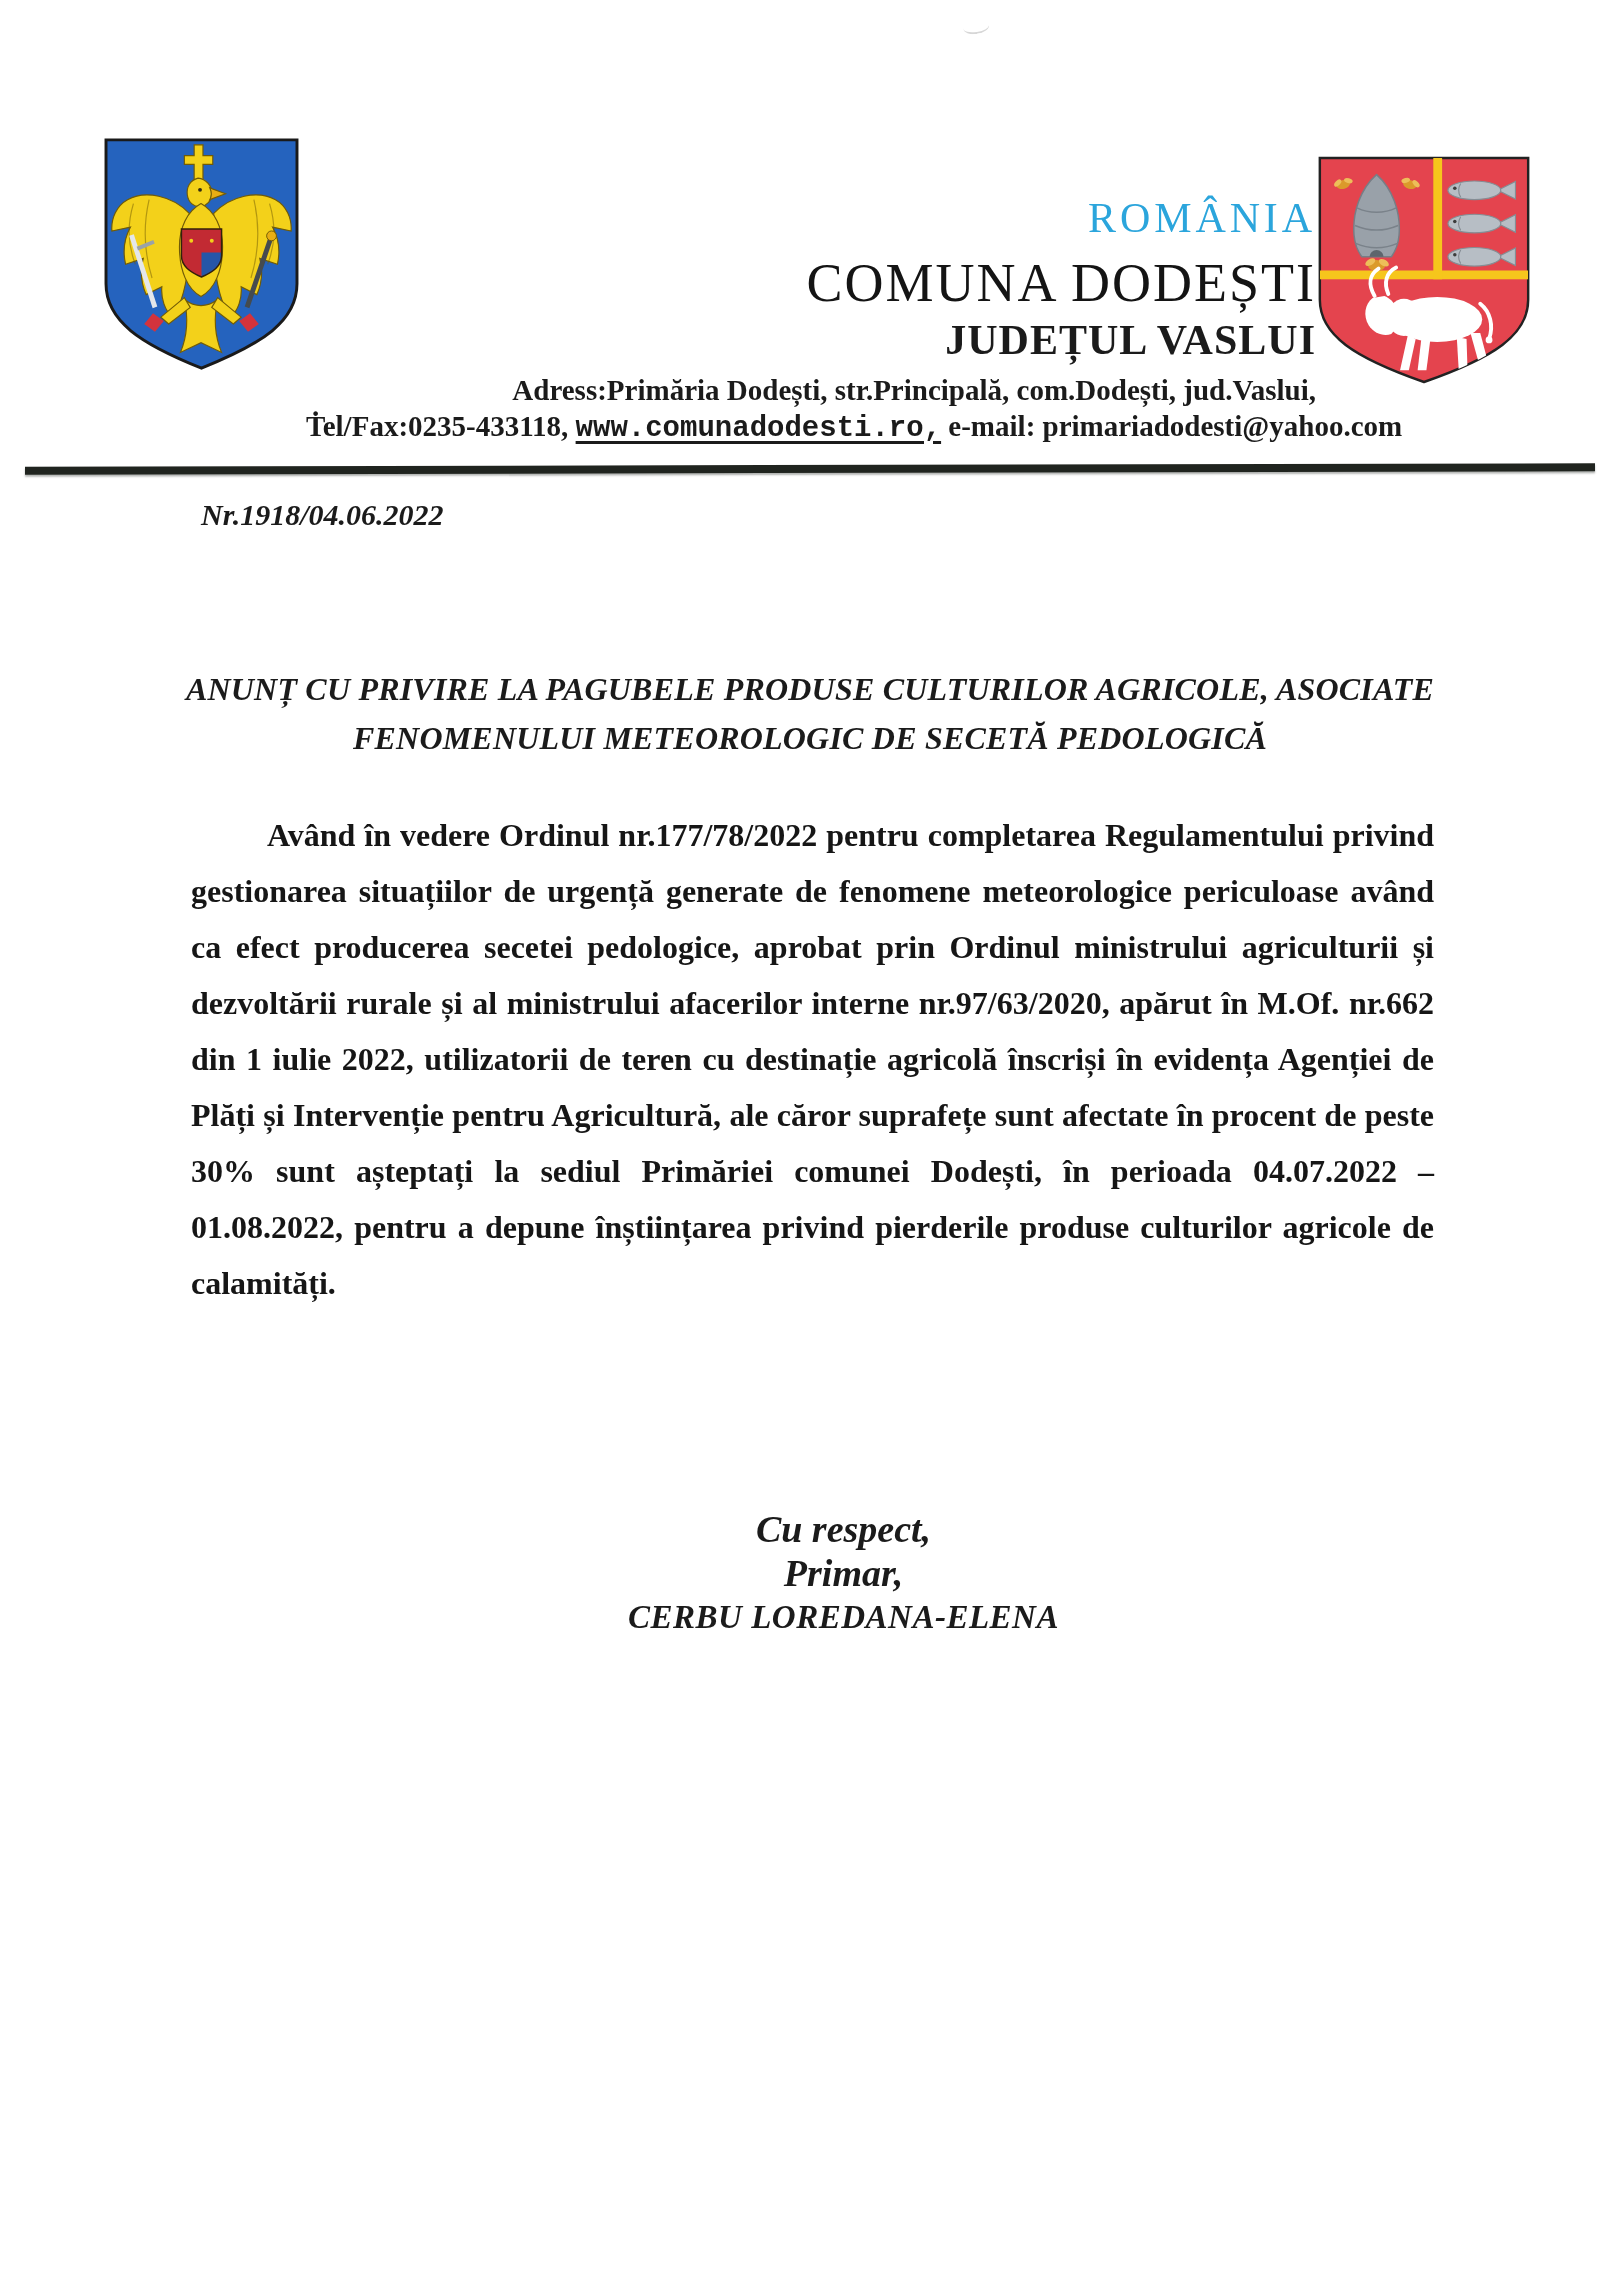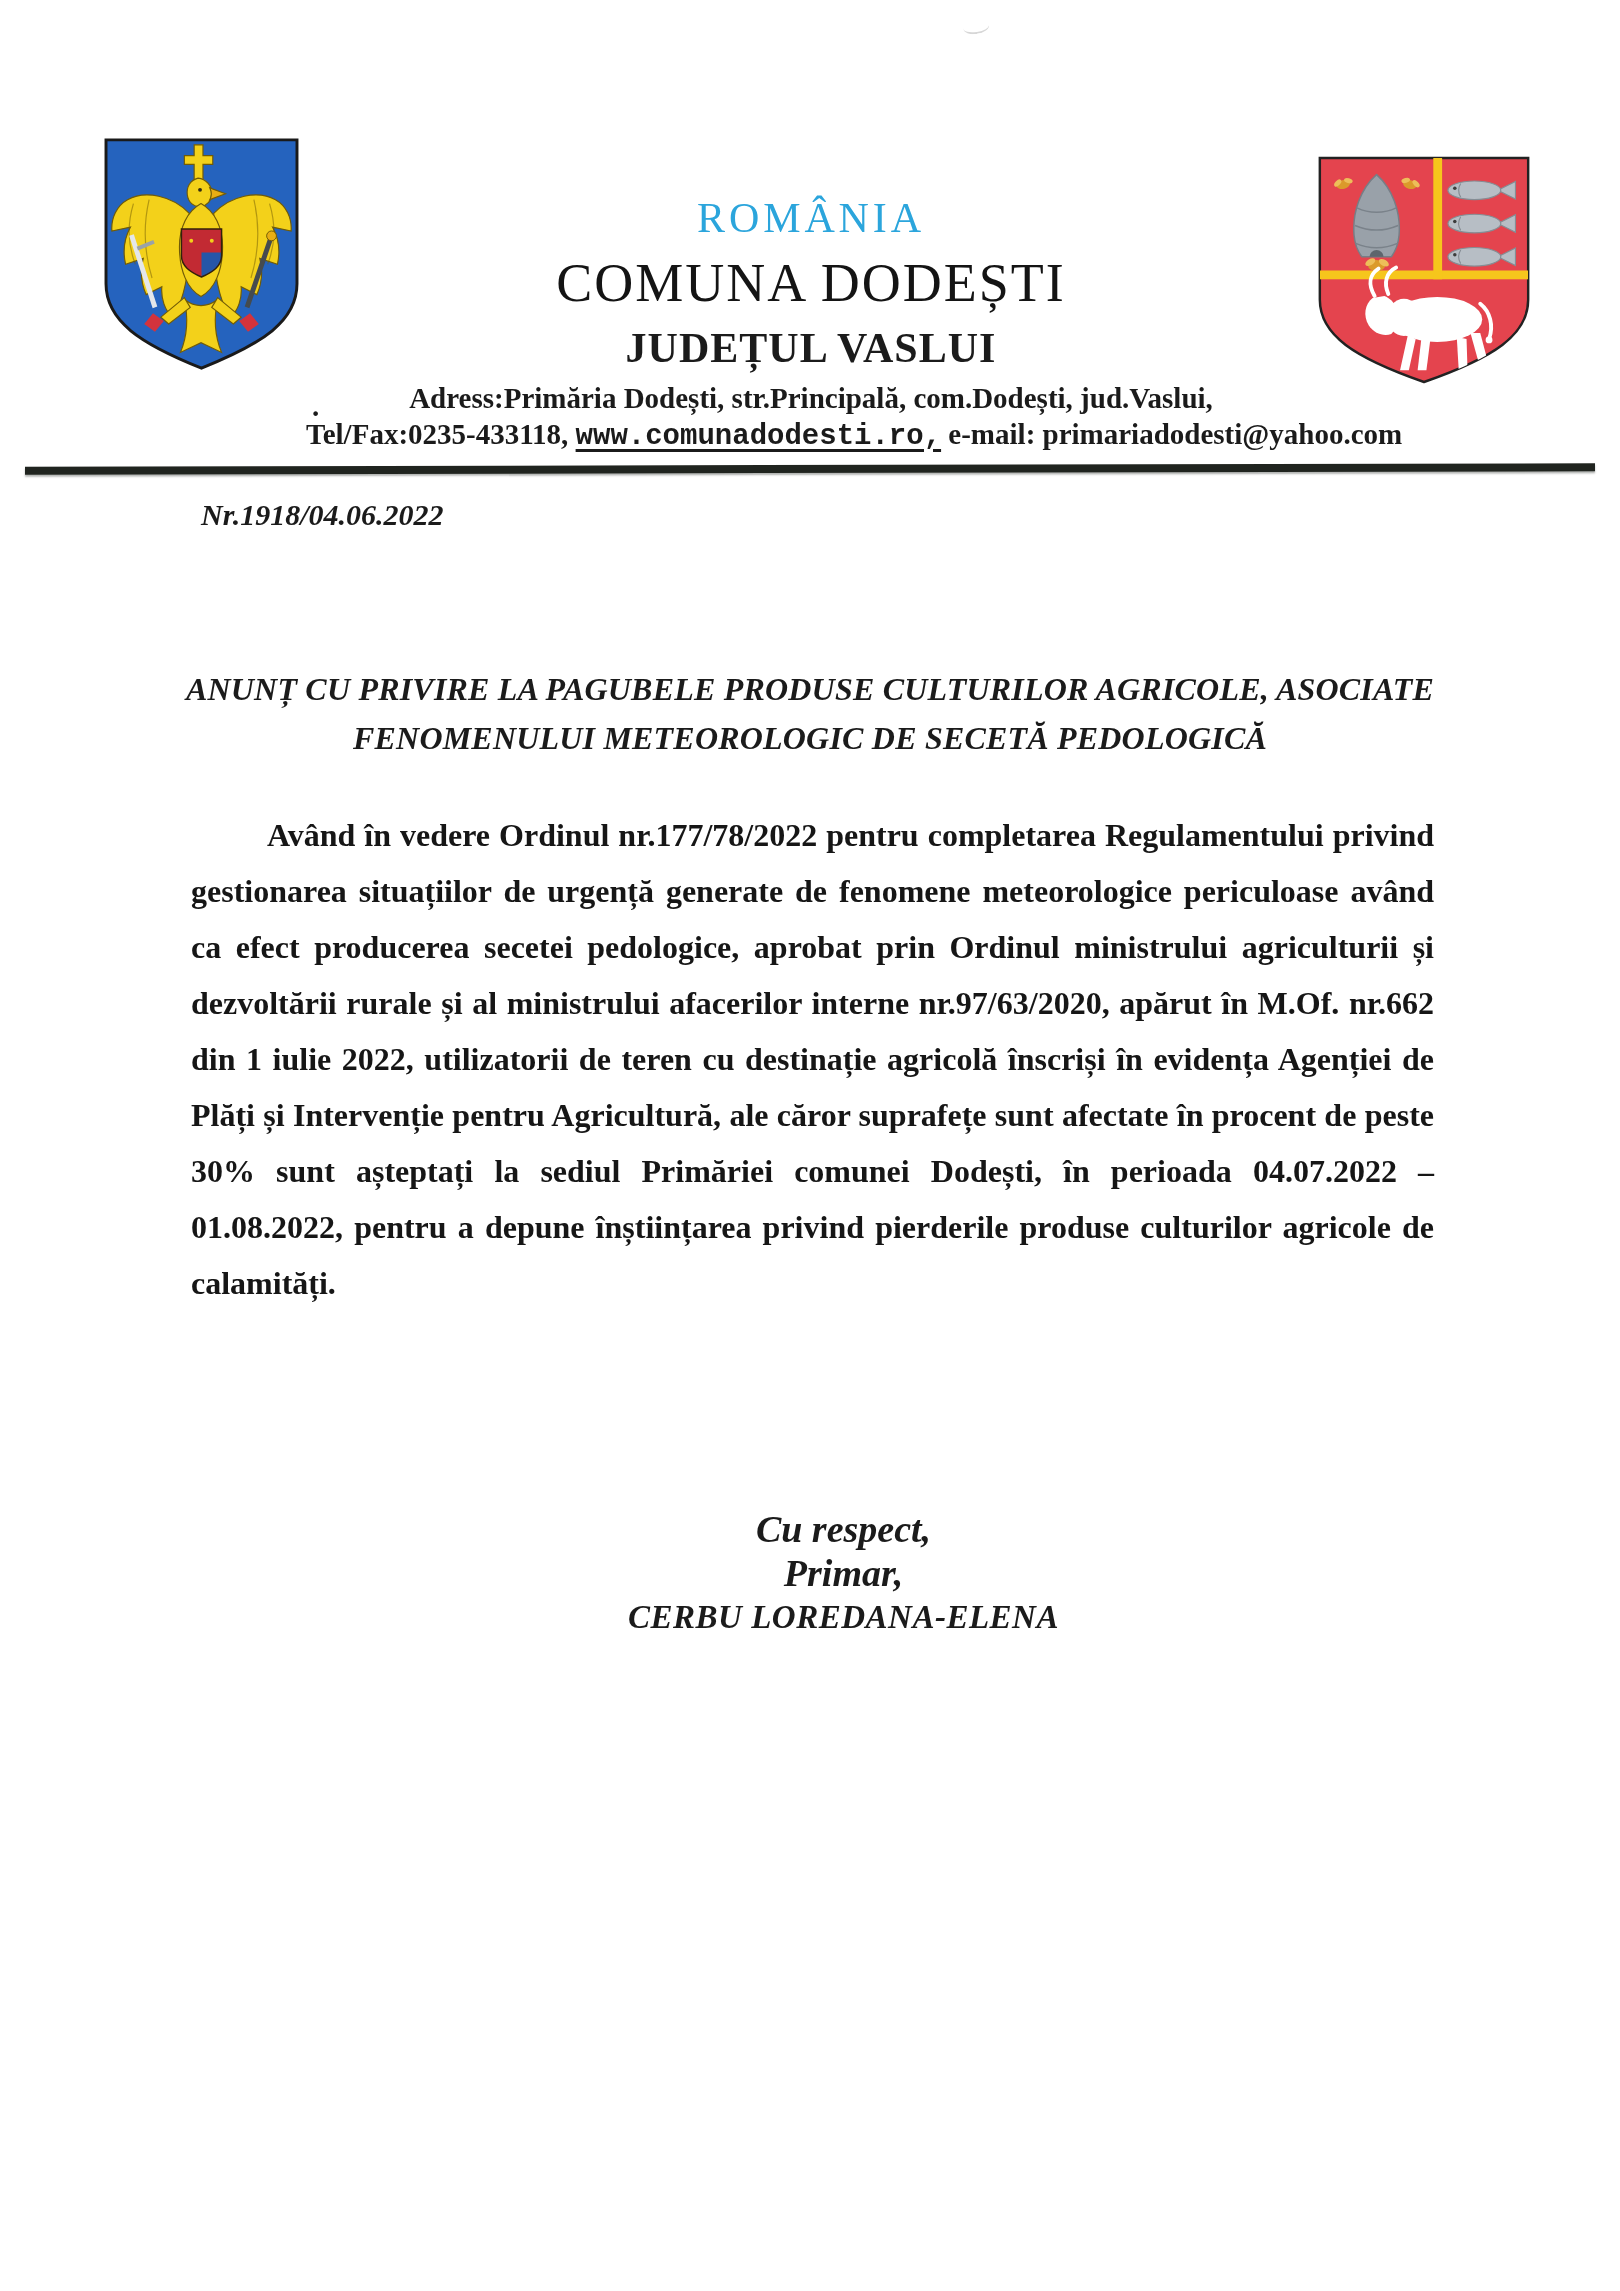--- a/index.html
+++ b/index.html
@@ -5,25 +5,25 @@
   html,body{margin:0;padding:0;background:#e9e9e9;}
   .page{
     position:relative;width:1620px;height:2292px;background:#ffffff;
     font-family:"Liberation Serif","DejaVu Serif",serif;color:#1b1b1b;
     overflow:hidden;margin:0 auto;
   }
   
   .crest-left{position:absolute;left:98px;top:135px;width:207px;height:238px;}
   .crest-right{position:absolute;left:1312px;top:153px;width:224px;height:234px;}
   .letterhead-text{
-    position:absolute;left:306px;top:194px;width:1010px;text-align:center;white-space:nowrap;
+    position:absolute;left:306px;top:194px;width:1010px;text-align:right;white-space:nowrap;
   }
   .country{font-size:42px;letter-spacing:3.9px;font-weight:normal;}
   .commune{font-size:54px;letter-spacing:2px;margin-top:9.8px;color:#141414;}
-  .county{font-size:42px;font-weight:bold;letter-spacing:1px;margin-top:10px;}
+  .county{font-size:42px;font-weight:bold;letter-spacing:1px;margin-top:2px;}
   .addr{font-size:29px;font-weight:bold;line-height:36px;}
   .addr1{margin-top:7.8px;}
   .addr-url{text-decoration:underline;text-underline-offset:4.9px;text-decoration-thickness:2.9px;font-family:Liberation Mono, monospace;}
   .stray-dot{position:absolute;left:312px;top:390px;font-size:29px;font-weight:bold;}
   .scan-artifact{
     position:absolute;left:963px;top:19.6px;width:25.5px;height:11.8px;
     border-bottom:2px solid #d7d7d7;border-radius:50%;transform:rotate(-8deg);
   }
   .rule{
     position:absolute;left:24.5px;top:465px;width:1570px;height:7.8px;background:#20241f;

